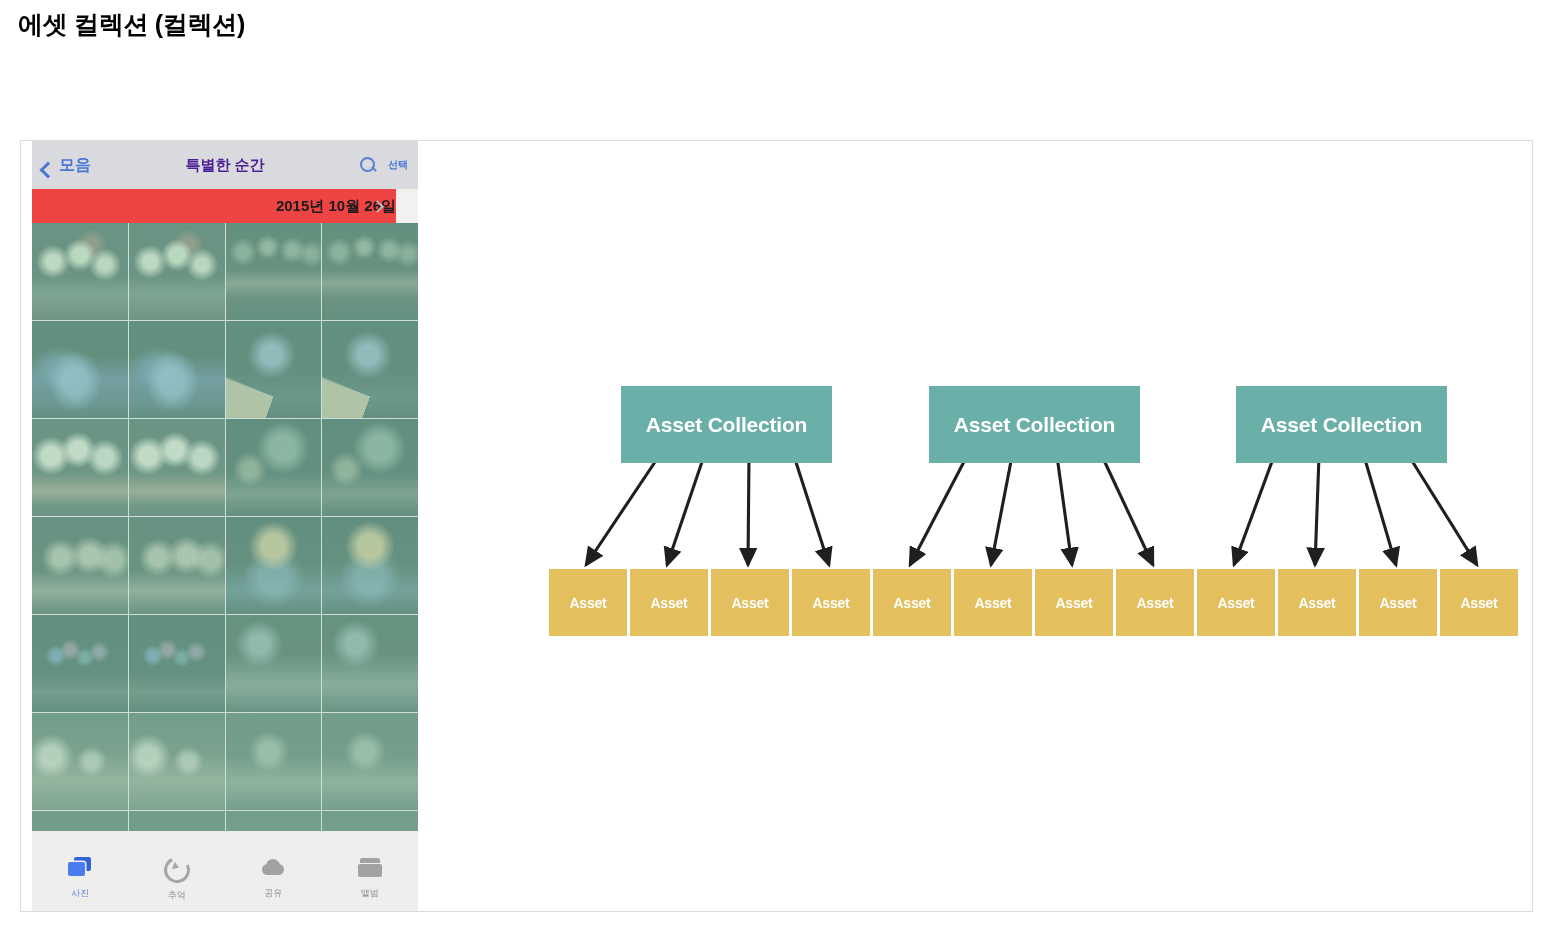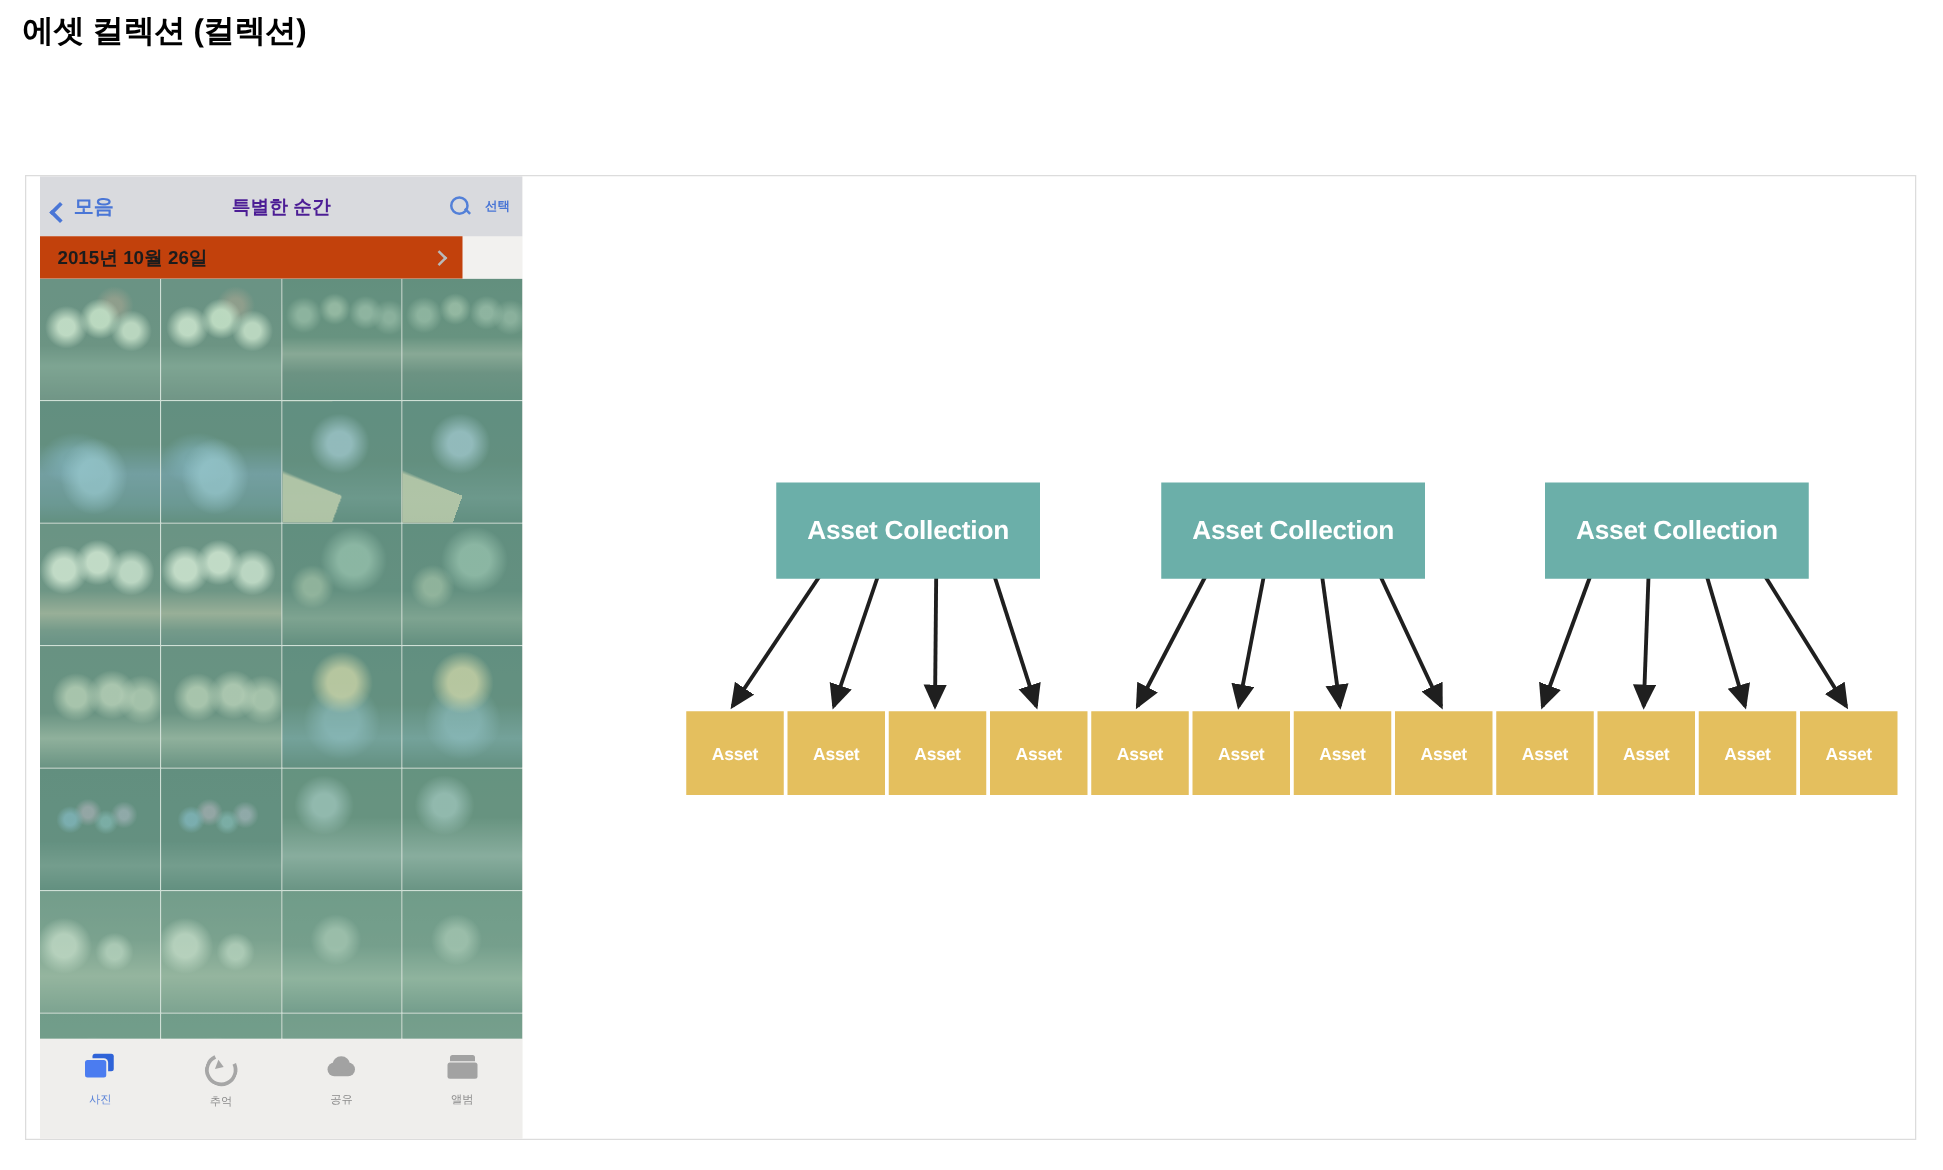--- a/index.html
+++ b/index.html
@@ -115,25 +115,26 @@
   #nav-select {
     color: #4a76d6;
     font-size: 10px;
     font-weight: 600;
   }
 
   
   #phone-datebar {
     position: absolute;
     left: 0; top: 48px;
-    width: 338px;
+    width: 364px;
     height: 34px;
-    background: #c2410c;
+    background: #ef4444;
     display: flex;
     align-items: center;
+    justify-content: flex-end;
   }
   #date-label {
     margin-left: 14px;
     font-size: 15px;
     font-weight: 700;
     color: #1c1c1c;
   }
   #date-chevron {
     position: absolute;
     right: 14px;
@@ -225,21 +226,21 @@
 
   
   #phone-tabbar {
     position: absolute;
     left: 0; bottom: 0;
     width: 386px;
     height: 80px;
     background: #efeeec;
     display: flex;
     align-items: flex-start;
-    padding-top: 12px;
+    padding-top: 26px;
     box-sizing: border-box;
   }
   .tab-item {
     flex: 1;
     display: flex;
     flex-direction: column;
     align-items: center;
     gap: 6px;
   }
   .tab-label { font-size: 9px; color: #8b8b8b; }

